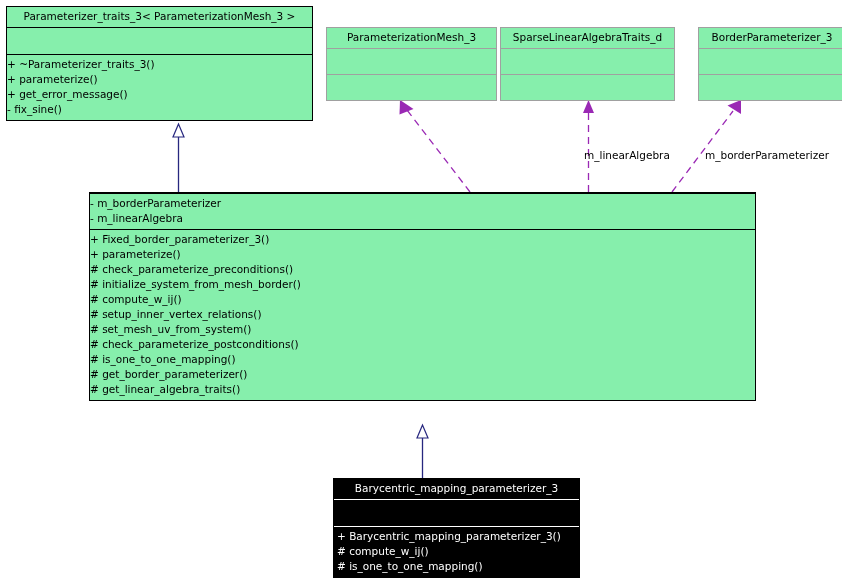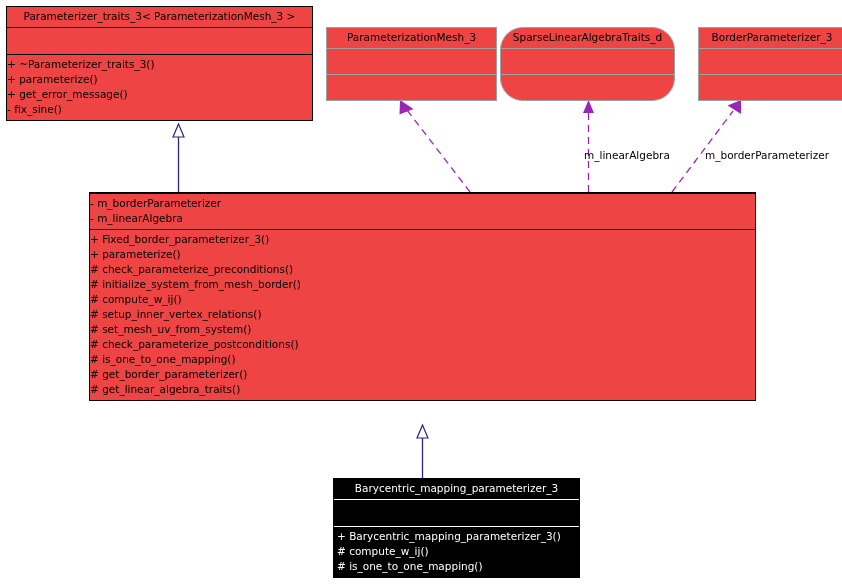--- a/index.html
+++ b/index.html
@@ -30,21 +30,21 @@
     left: 0; top: 0;
     width: 842px;
     height: 586px;
     pointer-events: none;
   }
 
   .uml-class {
     position: absolute;
     box-sizing: border-box;
     border: 1px solid #000000;
-    background: #ef4444;
+    background: #86efac;
     overflow: hidden;
   }
   .uml-class.light-border {
     border: 1px solid #a0a0a0;
   }
   .uml-class.inverted {
     background: #000000;
     border: 1px solid #000000;
     color: #ffffff;
   }
@@ -92,21 +92,21 @@
   .edge-label {
     position: absolute;
     white-space: nowrap;
     color: #000000;
     line-height: 12px;
   }
 
   
   #box-parameterizer-traits { left: 6px;   top: 6px;   width: 307px; }
   #box-parameterization-mesh { left: 320px; top: 27px;  width: 171px; margin-left: 6px; }
-  #box-sparse-linear-algebra  { left: 500px; top: 27px;  width: 175px; border-radius: 23px; }
+  #box-sparse-linear-algebra  { left: 500px; top: 27px;  width: 175px; }
   #box-border-parameterizer   { left: 698px; top: 27px;  width: 148px; }
   #box-fixed-border           { left: 89px;  top: 192px; width: 667px; }
   #box-barycentric            { left: 300px; top: 478px; width: 247px; margin-left: 33px; }
 </style>
 </head>
 <body>
 
 <div id="diagram-canvas">
 
   <svg class="edge-layer" viewBox="0 0 842 586" width="842" height="586">

